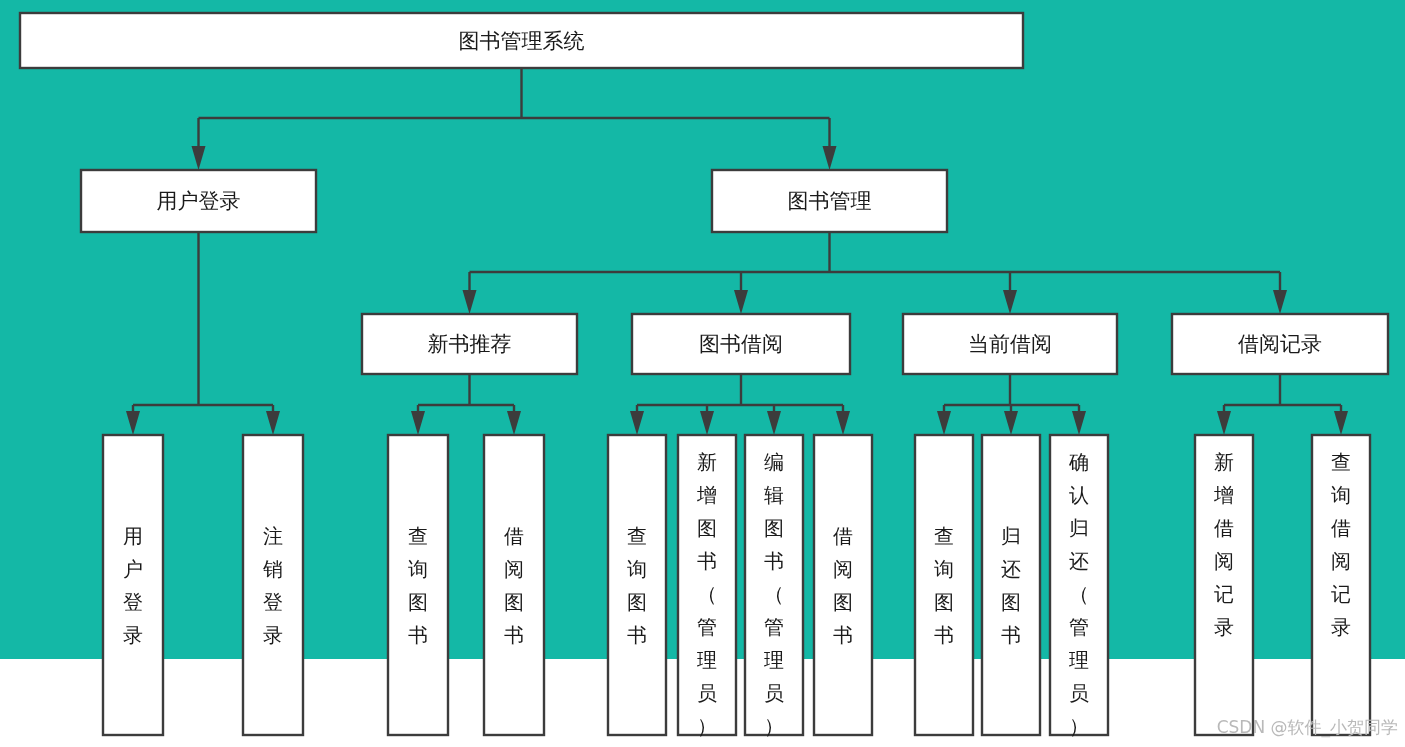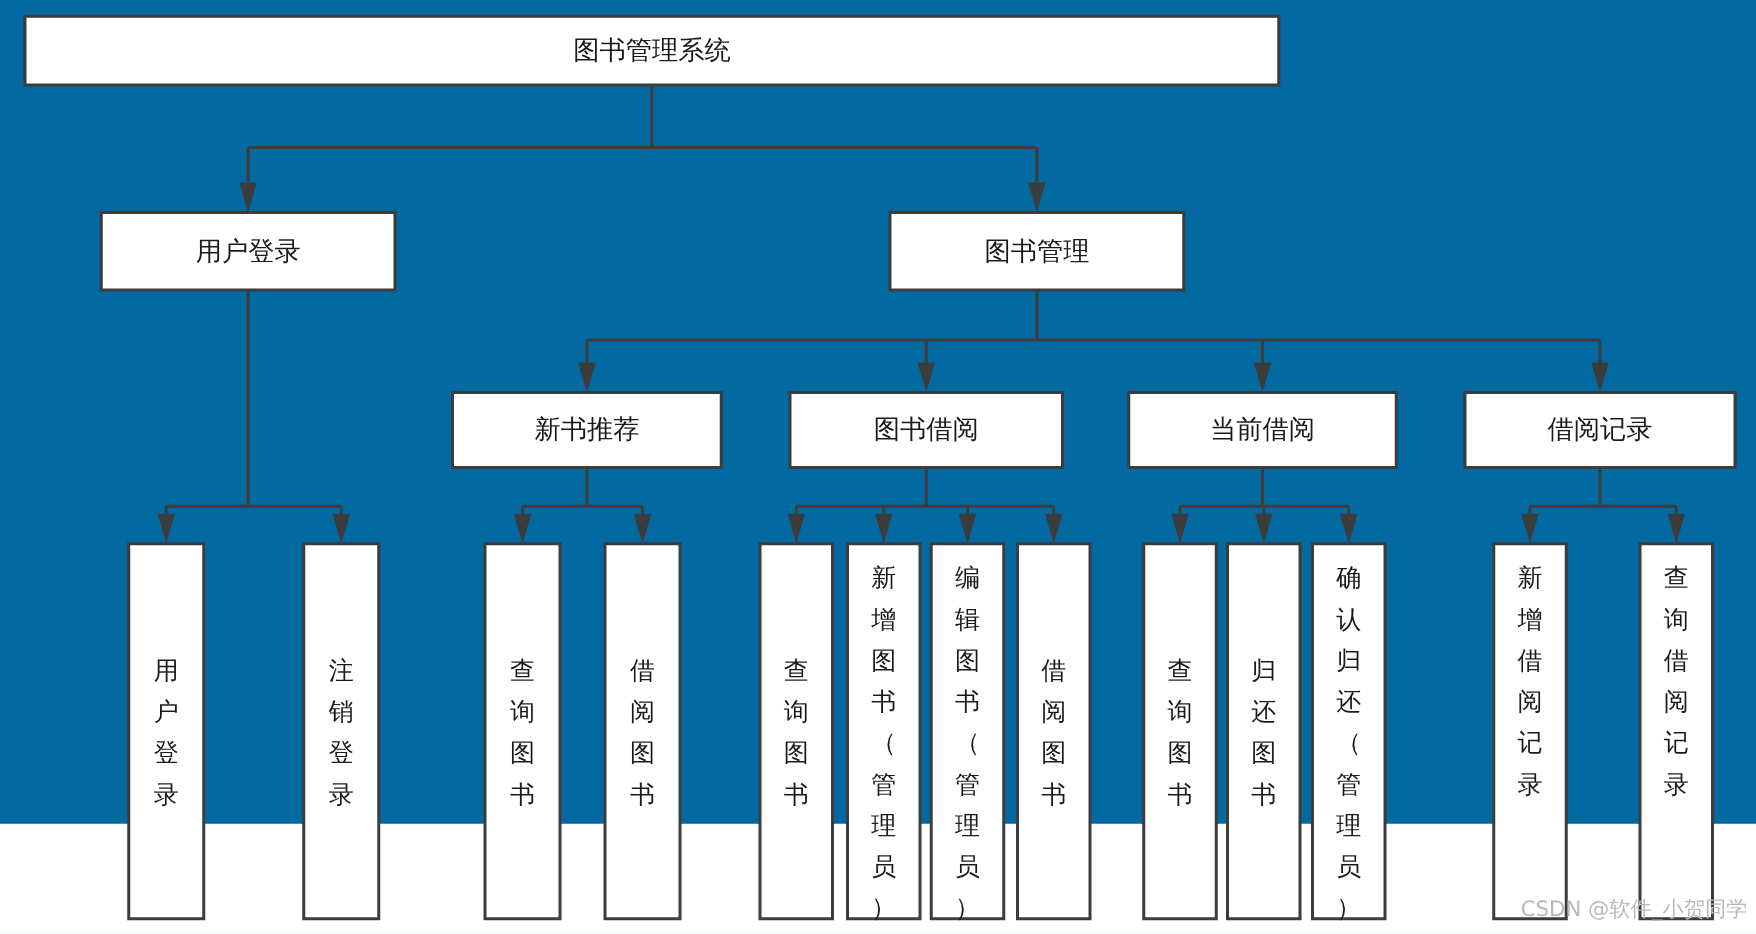--- a/index.html
+++ b/index.html
@@ -12,21 +12,21 @@
     width: 1405px;
     height: 747px;
     font-family: "DejaVu Sans", "Liberation Sans", sans-serif;
     overflow: hidden;
     position: relative;
   }
   #diagram-root {
     position: relative;
     width: 1405px;
     height: 659px;
-    background: #0369a1;
+    background: #14b8a6;
   }
   svg#diagram-svg {
     position: absolute;
     left: 0;
     top: 0;
     width: 1405px;
     height: 747px;
     display: block;
   }
   .node-box {

